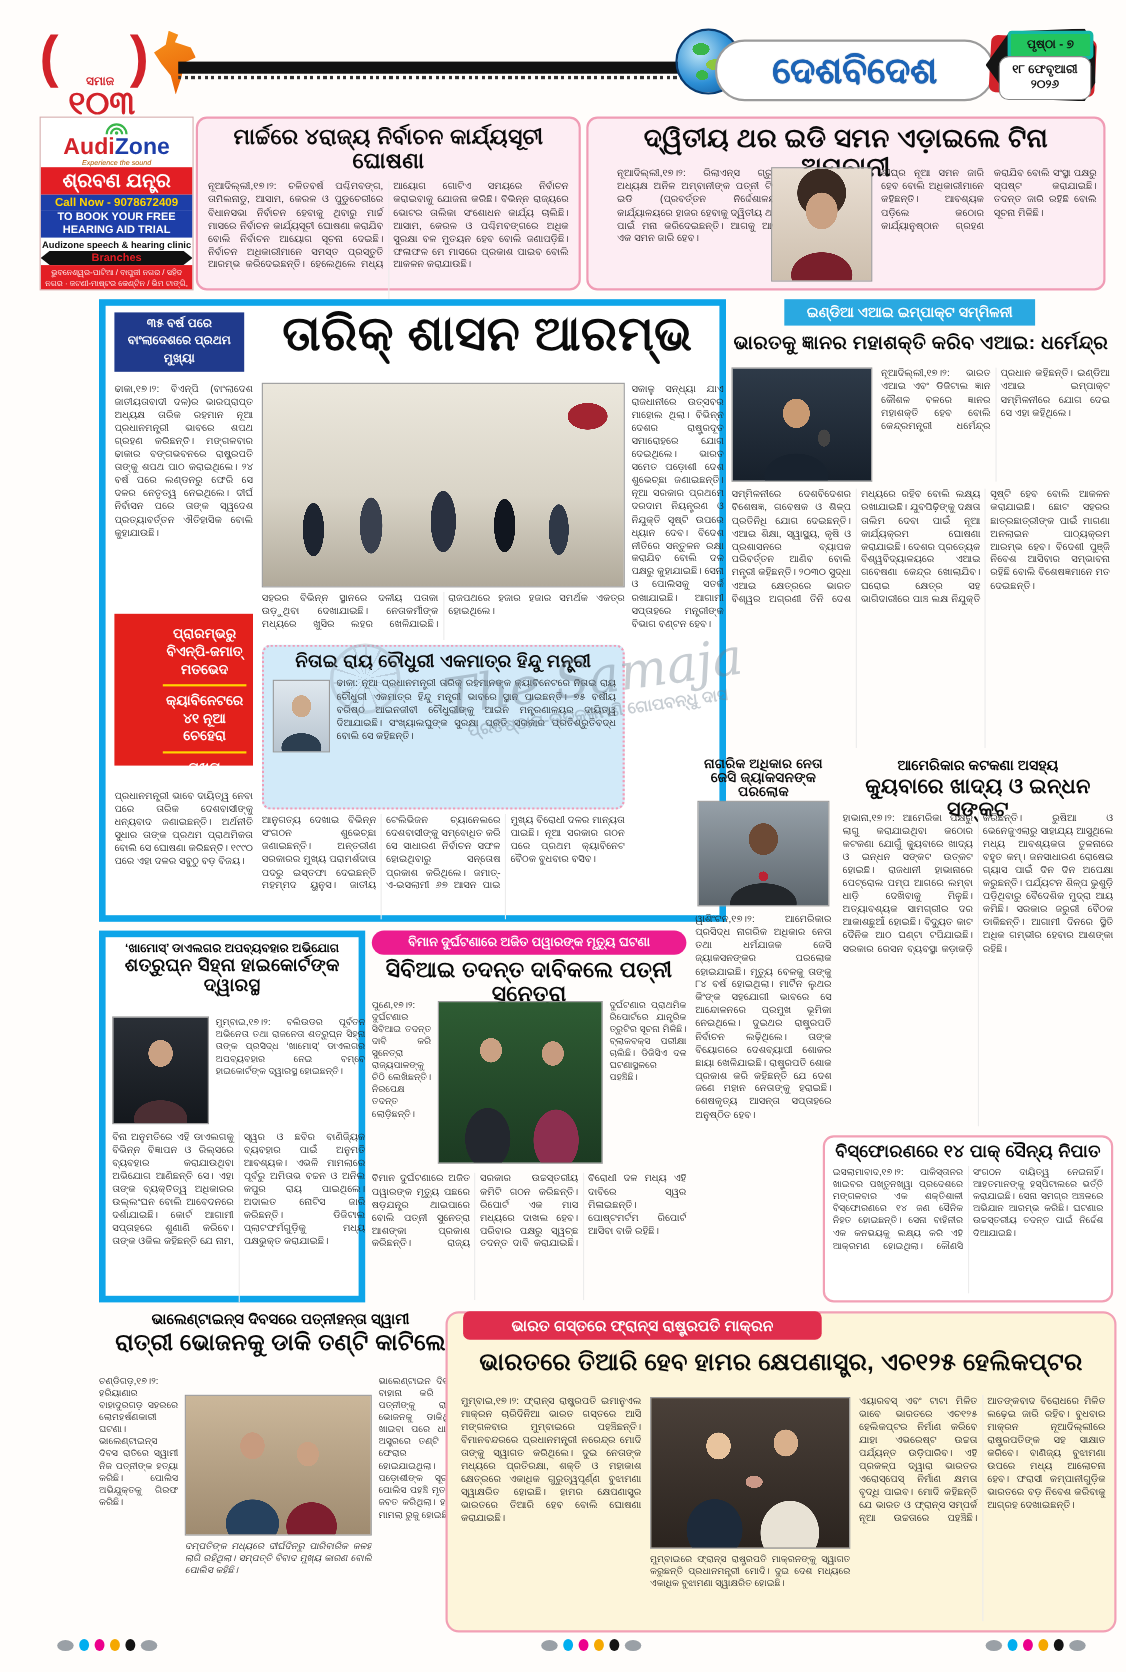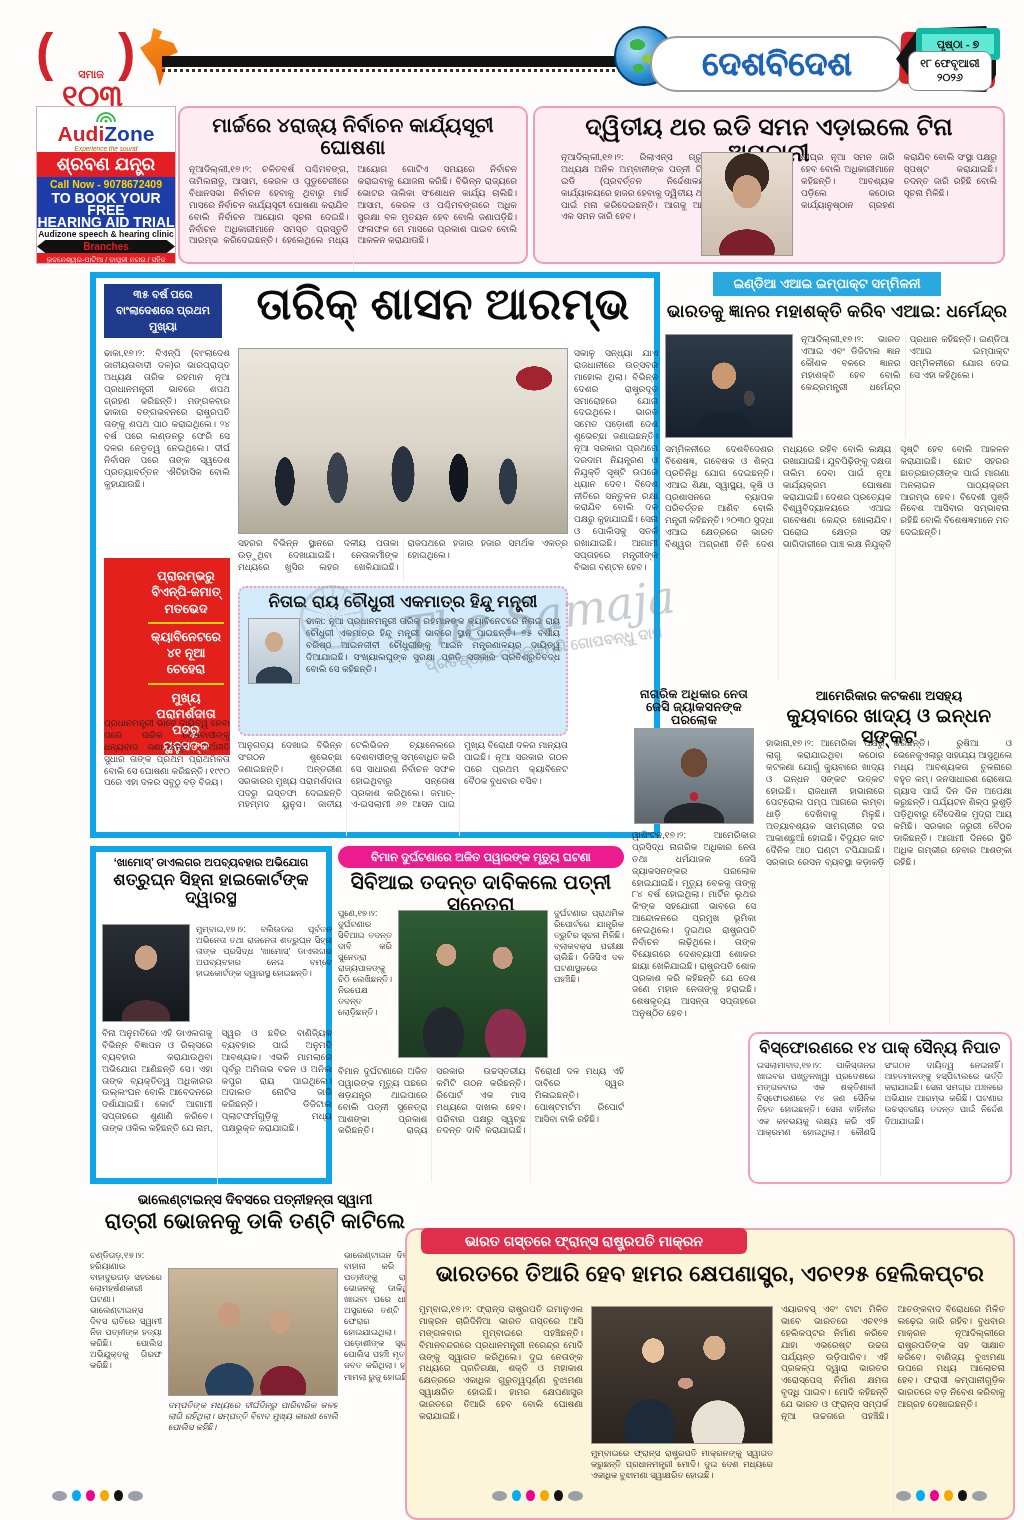--- a/index.html
+++ b/index.html
@@ -29,46 +29,46 @@
     background:
       radial-gradient(14px 10px at 38% 30%,#39b54a 0 55%,transparent 56%),
       radial-gradient(16px 9px at 62% 55%,#8dc63f 0 55%,transparent 56%),
       radial-gradient(10px 8px at 40% 72%,#39b54a 0 55%,transparent 56%),
       radial-gradient(circle at 35% 35%,#bfe6f7,#2d8fd5 55%,#0b4f93);}
   .section-pill{border:2px solid #9b9b9b;border-radius:27px;background:#fff;
     display:flex;align-items:center;justify-content:center;}
   .section-pill span{color:#1b64b8;font-weight:800;font-size:33px;text-shadow:0 0 1px #0d3f7c;}
   .ribbon-black{background:#151515;clip-path:polygon(0 50%,22% 4%,90% 0,100% 26%,100% 74%,90% 100%,22% 96%);}
   .ribbon-red{background:#d2232a;}
-  .ribbon-tab{background:#5eead4;border:6px solid #14b8a6;border-radius:4px;display:flex;align-items:center;justify-content:center;
+  .ribbon-tab{background:#22c55e;border:3px solid #14b8a6;border-radius:4px;display:flex;align-items:center;justify-content:center;
     font-size:11px;font-weight:700;color:#111;}
   .ribbon-date{background:#fff;border:1px solid #888;border-radius:9px;display:flex;flex-direction:column;align-items:center;justify-content:center;
     font-size:11px;font-weight:700;color:#111;line-height:1.25;}
   
   .ad{border:1px solid #d6aeae;background:#fff;box-sizing:border-box;overflow:hidden;}
   .ad-brand{text-align:center;font-weight:800;font-size:21px;line-height:22px;}
   .ad-brand .r{color:#d2232a;} .ad-brand .b{color:#1d3ea8;}
   .ad-tag{text-align:center;font-size:6.5px;color:#b05a00;font-style:italic;}
   .ad-red{background:#e31e24;color:#fff;font-weight:800;font-size:18px;text-align:center;line-height:25px;}
   .ad-blue1{background:#1d3ea8;color:#ffd400;font-weight:800;font-size:10.5px;text-align:center;line-height:14px;}
-  .ad-blue2{background:#1d3ea8;color:#fff;font-weight:800;font-size:14px;text-align:center;line-height:12px;padding-top:1px;}
+  .ad-blue2{background:#1d3ea8;color:#fff;font-weight:800;font-size:10px;text-align:center;line-height:12px;padding-top:1px;}
   .ad-clinic{color:#111;font-weight:700;font-size:8.5px;text-align:center;line-height:12px;}
   .ad-branch{background:#111;color:#e31e24;font-weight:800;font-size:10px;text-align:center;line-height:13px;
     clip-path:polygon(0 50%,6% 0,94% 0,100% 50%,94% 100%,6% 100%);}
   .ad-list{background:#e31e24;color:#fff;font-size:7.2px;line-height:1.35;text-align:center;padding:2px 3px;box-sizing:border-box;}
   
   .kick-blue{background:#203a8c;color:#fff;font-weight:700;font-size:11px;line-height:1.45;text-align:center;padding:3px 2px;box-sizing:border-box;}
   .kick-cyan{background:#2aa9e1;color:#fff;font-weight:700;font-size:13px;line-height:24px;text-align:center;}
   .kick-mag{background:#ec1c8f;color:#fff;font-weight:700;font-size:11.5px;line-height:22px;text-align:center;border-radius:11px;}
   .kick-red{background:#e02e4d;color:#fff;font-weight:700;font-size:14px;line-height:26px;text-align:center;border-radius:6px;}
   .redbox{background:#e3201b;box-sizing:border-box;padding:5px 6px;}
   .redbox div{color:#fff;font-weight:700;font-size:12.5px;line-height:1.3;text-align:center;padding:5px 0;}
   .redbox div + div{border-top:2px solid #ffd400;}
   .bluebox{background:#d2eaf9;border:2px dotted #ef9db8;border-radius:8px;box-sizing:border-box;padding:4px 6px;}
-  .creambox{background:#fdf5da;border:2px solid #f2a0b5;border-radius:12px;box-sizing:border-box;margin-top:36px;}
+  .creambox{background:#fdf5da;border:2px solid #f2a0b5;border-radius:12px;box-sizing:border-box;}
   .pakbox{border:2px solid #f2a0b5;border-radius:10px;background:#fff;box-sizing:border-box;}
   
   .wm{transform:rotate(-8deg);opacity:.38;pointer-events:none;z-index:5;text-align:center;color:#6e7d8c;}
   .wm .l1{font-family:"DejaVu Serif","Liberation Serif",serif;font-style:italic;font-size:46px;line-height:50px;}
   .wm .l2{font-size:15px;font-weight:600;}
   .wm-wheel{border:3px solid #8a97a5;border-radius:50%;opacity:.3;pointer-events:none;z-index:5;
     background:repeating-conic-gradient(#8a97a5 0 4deg,transparent 4deg 26deg);}
   
   .regs{display:flex;align-items:center;gap:5px;}
   .regs i{display:block;border-radius:50%;}
@@ -142,21 +142,21 @@
       radial-gradient(40px 40px at 50% 22%,#3a2a22 0 55%,transparent 56%),
       linear-gradient(180deg,#e9ded2,#cdbfae);"></div>
     <div class="abs bt" style="left:166px;top:150px;width:92px;height:0px;">ଇଡି ଓ ଡିବିଆଇ ପକ୍ଷରୁ ରିଲାଏନ୍ସ ଗ୍ରୁପର ଏକାଧିକ କମ୍ପାନୀ ଏବଂ ଏହାର ମାଲିକ ଅନିଳ ଏବଂ ପତ୍ନୀ ଟିନାଙ୍କ ବିରୋଧରେ ମନି ଲଣ୍ଡରିଂ ମାମଲା ରୁଜୁ ହୋଇଛି।</div>
     <div class="abs bt" style="left:266px;top:44px;width:196px;height:106px;column-count:2;column-gap:9px;">ଶୀଘ୍ର ନୂଆ ସମନ ଜାରି ହେବ ବୋଲି ଅଧିକାରୀମାନେ କହିଛନ୍ତି। ଆବଶ୍ୟକ ପଡ଼ିଲେ କଠୋର କାର୍ଯ୍ୟାନୁଷ୍ଠାନ ଗ୍ରହଣ କରାଯିବ ବୋଲି ସଂସ୍ଥା ପକ୍ଷରୁ ସ୍ପଷ୍ଟ କରାଯାଇଛି। ତଦନ୍ତ ଜାରି ରହିଛି ବୋଲି ସୂଚନା ମିଳିଛି।</div>
   </div>
 
   <div class="abs graybox" style="left:90px;top:272px;width:570px;height:566px;">
     <div class="abs kick-blue" style="left:8px;top:6px;width:118px;height:54px;">୩୫ ବର୍ଷ ପରେ ବାଂଲାଦେଶରେ ପ୍ରଥମ ମୁଖ୍ୟା</div>
     <div class="abs hl" style="left:132px;top:2px;width:430px;height:62px;font-size:44px;">ତାରିକ୍ ଶାସନ ଆରମ୍ଭ</div>
     <div class="abs bt" style="left:8px;top:70px;width:126px;height:206px;">ଢାକା,୧୭।୨: ବିଏନ୍‌ପି (ବାଂଲାଦେଶ ଜାତୀୟତାବାଦୀ ଦଳ)ର ଭାରପ୍ରାପ୍ତ ଅଧ୍ୟକ୍ଷ ତାରିକ ରହମାନ ନୂଆ ପ୍ରଧାନମନ୍ତ୍ରୀ ଭାବରେ ଶପଥ ଗ୍ରହଣ କରିଛନ୍ତି। ମଙ୍ଗଳବାର ଢାକାର ବଙ୍ଗଭବନରେ ରାଷ୍ଟ୍ରପତି ତାଙ୍କୁ ଶପଥ ପାଠ କରାଇଥିଲେ। ୨୪ ବର୍ଷ ପରେ ଲଣ୍ଡନରୁ ଫେରି ସେ ଦଳର ନେତୃତ୍ୱ ନେଇଥିଲେ। ଦୀର୍ଘ ନିର୍ବାସନ ପରେ ତାଙ୍କ ସ୍ୱଦେଶ ପ୍ରତ୍ୟାବର୍ତ୍ତନ ଐତିହାସିକ ବୋଲି କୁହାଯାଉଛି।</div>
-    <div class="abs redbox" style="left:8px;top:280px;width:126px;height:197px;padding-left:44px;">
+    <div class="abs redbox" style="left:8px;top:280px;width:126px;height:138px;padding-left:44px;">
       <div>ପ୍ରାରମ୍ଭରୁ ବିଏନ୍‌ପି-ଜମାତ୍ ମତଭେଦ</div>
       <div>କ୍ୟାବିନେଟରେ ୪୧ ନୂଆ ଚେହେରା</div>
       <div>ମୁଖ୍ୟ ପରାମର୍ଶଦାତା ପଦରୁ ୟୁନୁସଙ୍କ ଇସ୍ତଫା</div>
     </div>
     <div class="abs bt" style="left:8px;top:440px;width:126px;height:118px;">ପ୍ରଧାନମନ୍ତ୍ରୀ ଭାବେ ଦାୟିତ୍ୱ ନେବା ପରେ ତାରିକ ଦେଶବାସୀଙ୍କୁ ଧନ୍ୟବାଦ ଜଣାଇଛନ୍ତି। ଅର୍ଥନୀତି ସୁଧାର ତାଙ୍କ ପ୍ରଥମ ପ୍ରାଥମିକତା ବୋଲି ସେ ଘୋଷଣା କରିଛନ୍ତି। ୧୯୯୦ ପରେ ଏହା ଦଳର ସବୁଠୁ ବଡ଼ ବିଜୟ।</div>
     <div class="abs photo" style="left:142px;top:70px;width:330px;height:186px;background:
       radial-gradient(16px 40px at 14% 72%,#1d2430 0 60%,transparent 61%),
       radial-gradient(17px 42px at 30% 70%,#39404e 0 60%,transparent 61%),
       radial-gradient(19px 46px at 50% 68%,#2a3140 0 60%,transparent 61%),
       radial-gradient(16px 40px at 67% 70%,#11161f 0 60%,transparent 61%),

